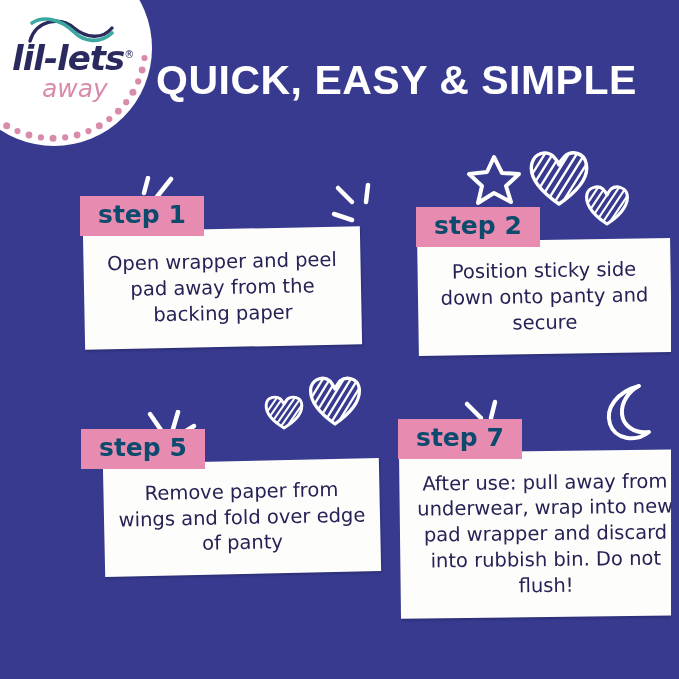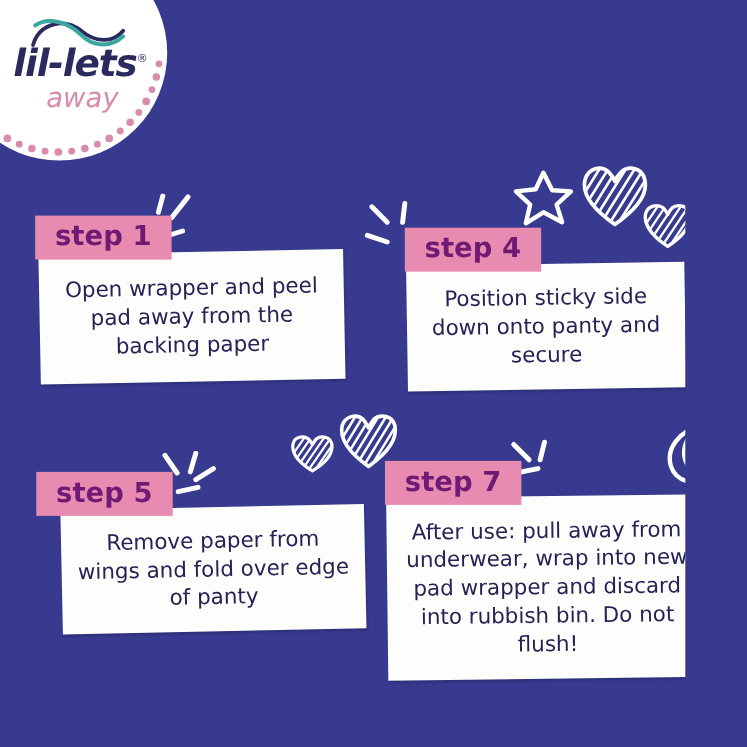--- a/index.html
+++ b/index.html
@@ -2,21 +2,21 @@
 <html><head>
 <meta charset="utf-8">
 <style>
   html,body{margin:0;padding:0;}
   body{
     width:679px;height:679px;
     background:#373A8E;
     font-family:"DejaVu Sans", sans-serif;
     overflow:hidden;
   }
-  #stage{position:relative;width:623px;height:679px;background:#373A8E;overflow:hidden;}
+  #stage{position:relative;width:623px;height:679px;background:#373A8E;overflow:hidden;padding-left:48px;}
 
   
   .logo-badge{
     position:absolute;left:-44px;top:-50px;width:196px;height:196px;
     border-radius:50%;background:#ffffff;
     box-shadow:0 0 0 0 #fff;
     z-index:20;
   }
   .logo-dots{
     position:absolute;left:-44px;top:-50px;width:196px;height:196px;
@@ -52,21 +52,21 @@
     letter-spacing:0.5px;
     color:#ffffff;
     white-space:nowrap;
   }
 
   
   .step{position:absolute;}
   .tab{
     position:absolute;
     background:#E78CB0;
-    color:#701a75;
+    color:#0c4a6e;
     font-family:"DejaVu Sans", sans-serif;
     font-weight:bold;
     font-size:25px;
     padding:5px 18px 7px 18px;
     z-index:6;
     line-height:1.1;
     white-space:nowrap;
   }
   .card{
     position:absolute;
@@ -135,20 +135,21 @@
 
   <div class="logo-inner">
     <svg class="logo-swoosh" width="92" height="34" viewBox="0 0 92 34">
       <path d="M4 27 C10 6, 34 2, 48 14 C60 24, 76 26, 86 14" fill="none" stroke="#2b2a5e" stroke-width="3.4" stroke-linecap="round"></path>
       <path d="M6 9 C18 1, 36 6, 48 18 C58 28, 74 30, 86 19" fill="none" stroke="#3AA8A0" stroke-width="3.6" stroke-linecap="round"></path>
     </svg>
     <div class="logo-word"><span>lil-lets</span><span class="logo-reg">®</span></div>
     <div class="logo-sub">away</div>
   </div>
 
+  <div class="title">QUICK, EASY &amp; SIMPLE</div>
 
   <svg class="doodle" style="left:466px;top:152px;" width="56" height="54" viewBox="0 0 56 54">
     <path d="M28 5 L36 21 L53 22 L40 34 L45 50 L28 41 L12 51 L16 34 L3 22 L21 20 Z" fill="none" stroke="#ffffff" stroke-width="4" stroke-linejoin="round"></path>
   </svg>
 
   <svg class="doodle" style="left:526px;top:146px;" width="66" height="62" viewBox="0 0 66 62">
     <defs>
       <clipPath id="hc1">
           <path d="M33 58 C10 42, 3 28, 6 17 C9 7, 20 4, 27 10 C30 13, 32 16, 33 19 C34 16, 36 13, 39 10 C46 4, 58 7, 60 17 C63 28, 56 42, 33 58 Z"></path>
         </clipPath>
@@ -257,21 +258,21 @@
       <line x1="14" y1="32" x2="34" y2="28"></line>
     </g>
   </svg>
 
   <div class="step" id="step1">
     <div class="tab">step 1</div>
     <div class="card">Open wrapper and peel pad away from the backing paper</div>
   </div>
 
   <div class="step" id="step2">
-    <div class="tab">step 4</div>
+    <div class="tab">step 2</div>
     <div class="card">Position sticky side down onto panty and secure</div>
   </div>
 
   <div class="step" id="step3">
     <div class="tab">step 5</div>
     <div class="card">Remove paper from wings and fold over edge of panty</div>
   </div>
 
   <div class="step" id="step4">
     <div class="tab">step 7</div>

